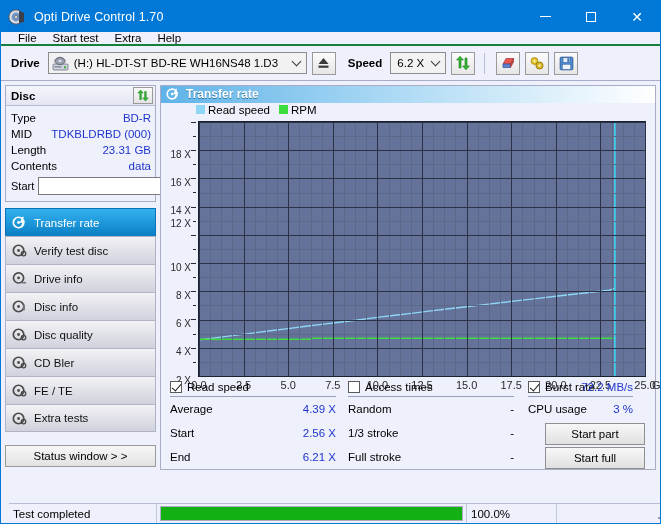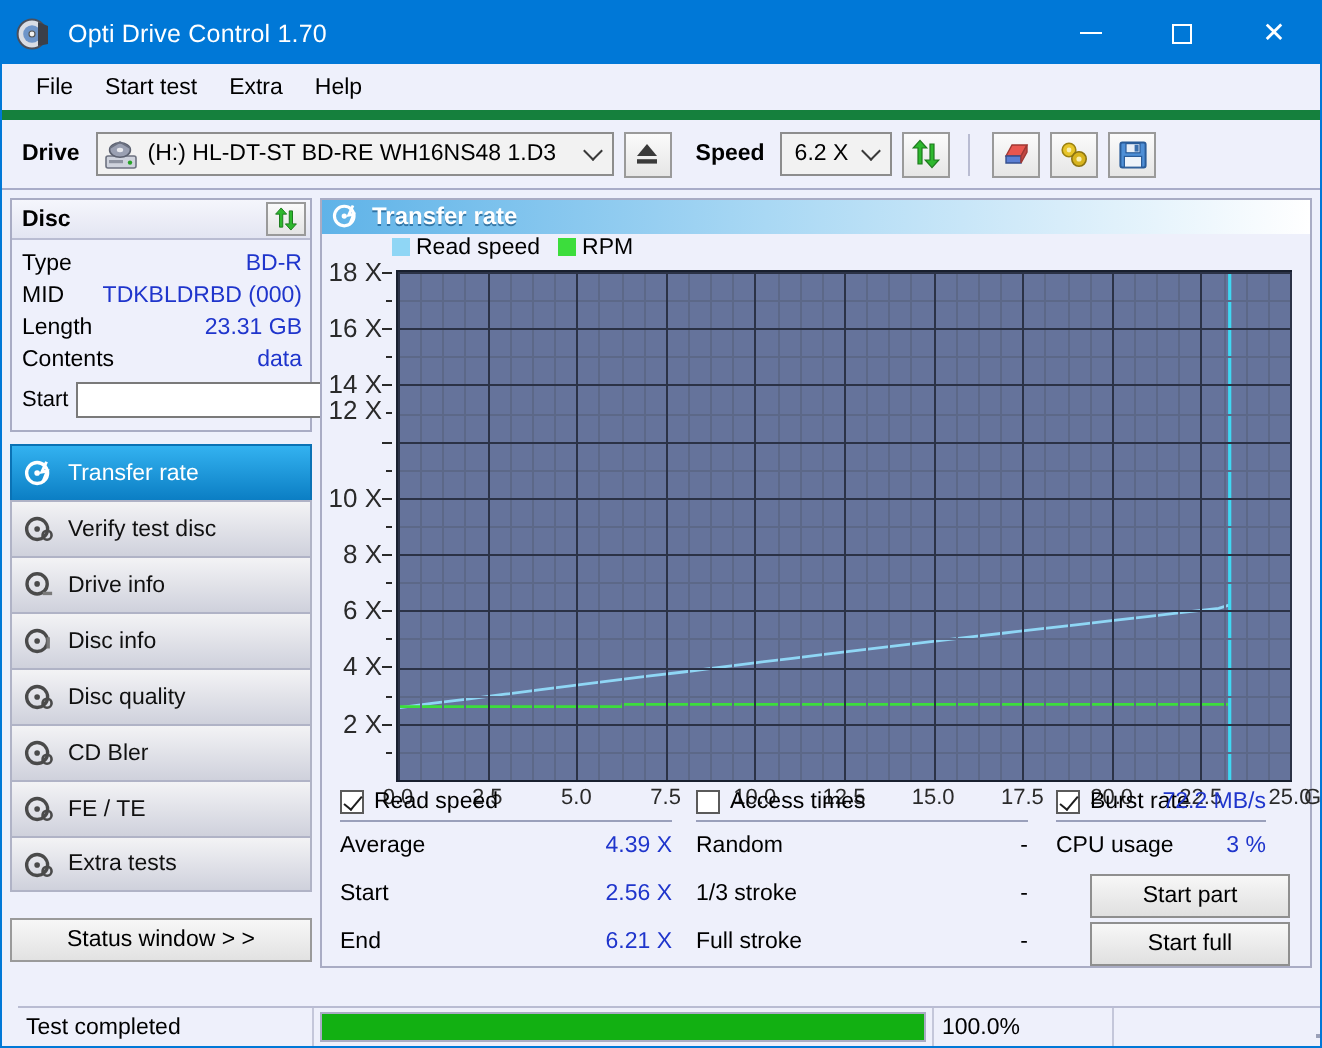--- a/index.html
+++ b/index.html
@@ -45,26 +45,26 @@
   }
   #btn-min { right: 92px; }
   #btn-max { right: 46px; }
   #btn-close { right: 0; }
   .gl-min { width: 11px; height: 1px; background: #fff; }
   .gl-max { width: 10px; height: 10px; border: 1px solid #fff; }
   .gl-close { font-size: 14px; line-height: 1; font-family: "DejaVu Sans", sans-serif; }
 
   
   #menubar {
-    height: 28px;
+    height: 14px;
     background: #eef0fb;
     display: flex;
     align-items: center;
     padding-left: 9px;
-    border-bottom: 5px solid #15803d;
+    border-bottom: 2px solid #15803d;
   }
   .menu-item {
     padding: 3px 8px;
     font-size: 11.5px;
     color: #000;
     white-space: nowrap;
   }
 
   
   #toolbar {
@@ -219,23 +219,24 @@
     border: 1px solid #19202f;
   }
   #plot .vline, #plot .hline { position: absolute; }
   .gmin { background: #5c6888; }
   .gmaj { background: #2b3246; }
   .vline { top: 0; bottom: 0; width: 1px; }
   .hline { left: 0; right: 0; height: 1px; }
   #ylabels { position: absolute; left: 0; top: 18px; width: 35px; height: 256px; }
   .ylab {
     position: absolute; right: 5px;
-    font-size: 13px; color: #2a2a2a;
+    font-size: 10px; color: #2a2a2a;
     transform: translateY(-50%);
     white-space: nowrap;
+    margin-top: 32px;
   }
   .ytick { position: absolute; right: 0; width: 5px; height: 1px; background: #2a2a2a; }
   #xlabels { position: absolute; left: 0; top: 276px; width: 500px; height: 16px; }
   .xlab {
     position: absolute; top: 0;
     font-size: 11px; color: #2a2a2a;
     transform: translateX(-50%);
     white-space: nowrap;
   }
   #xunit { position: absolute; left: 491px; top: 276px; font-size: 11px; color: #2a2a2a; }

